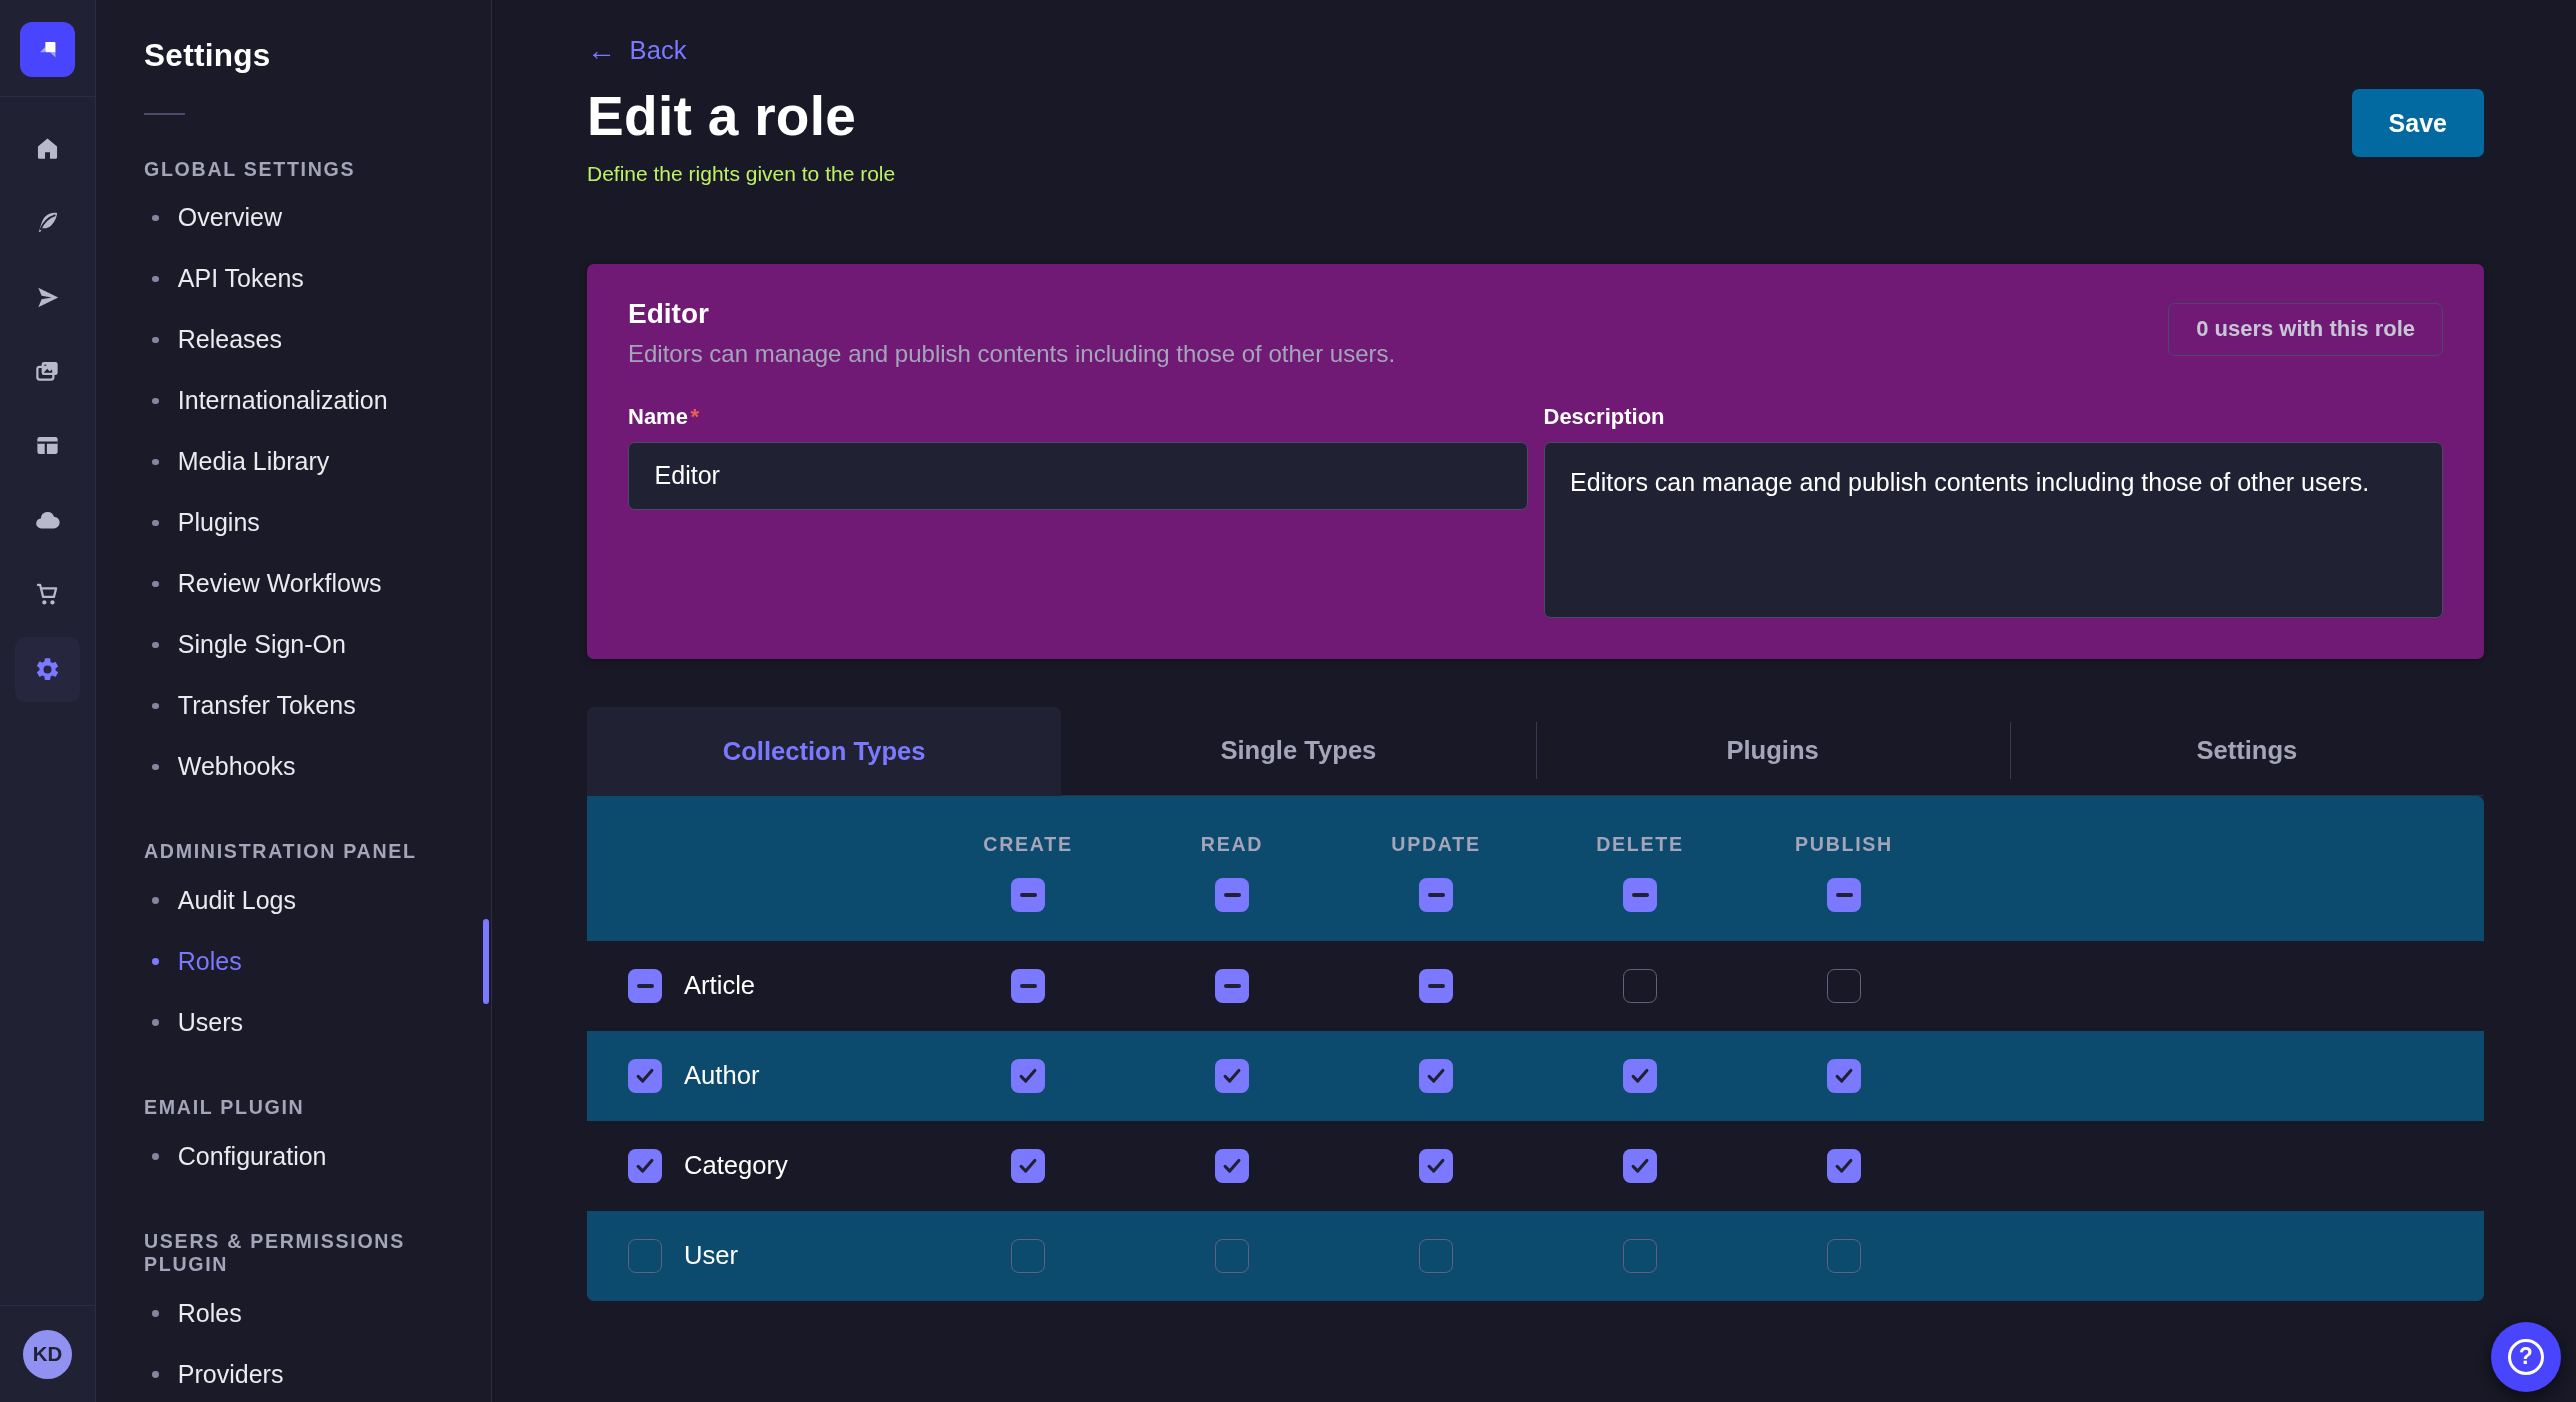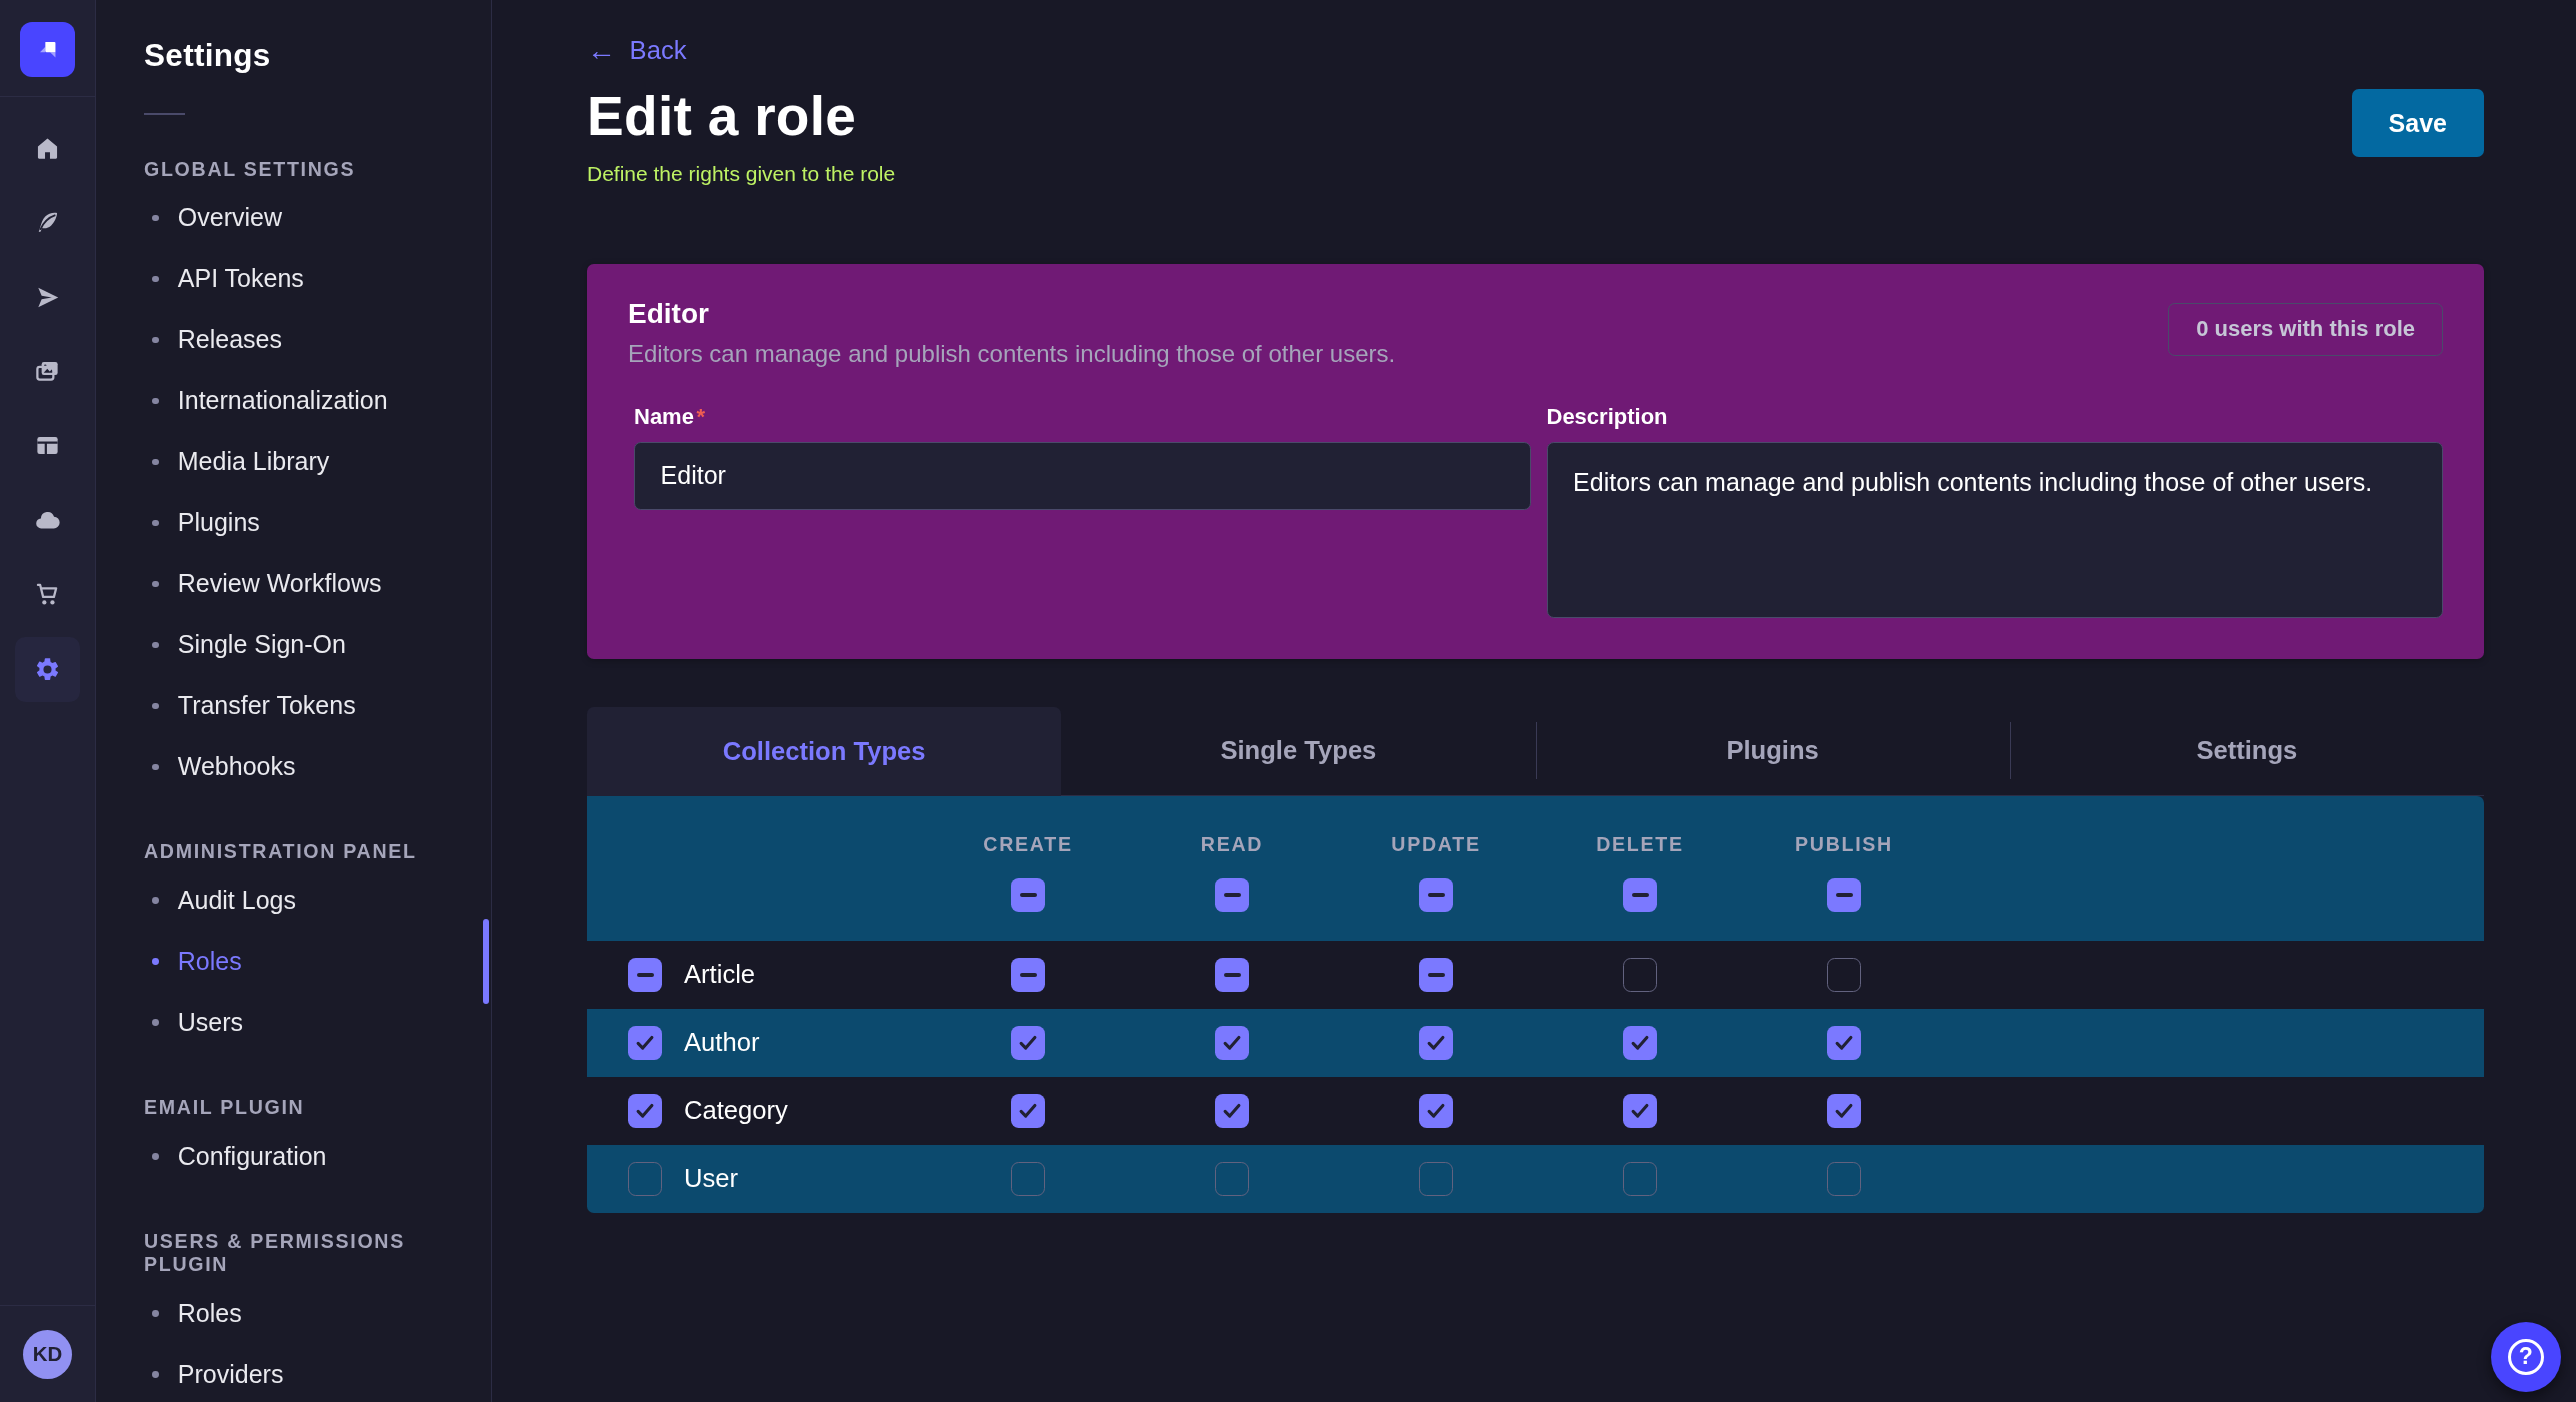--- a/index.html
+++ b/index.html
@@ -94,21 +94,21 @@
     box-shadow:0 1.7px 6.8px rgba(0,0,0,.25);
   }
   .card-head { display:flex; justify-content:space-between; align-items:flex-start; }
   .card-title { font-size:28px; font-weight:700; margin:0 0 10.2px; }
   .card-desc { font-size:24px; color:#a5a5ba; margin:0; }
   .badge-btn {
     background:transparent; border:1.7px solid #4a4a6a; border-radius:6.8px;
     color:#c6c6d6; font-family:inherit; font-size:22px; font-weight:700;
     height:53px; padding:0 27px; margin-top:5.1px; cursor:pointer; white-space:nowrap;
   }
-  .fields { display:flex; gap:16px; margin-top:36px;margin-left:6px; }
+  .fields { display:flex; gap:16px; margin-top:36px; }
   .field { flex:1; display:flex; flex-direction:column; }
   .field-label { font-size:22px; font-weight:700; margin-bottom:12px; }
   .req { color:#ee5e52; margin-left:2.6px; }
   .text-input {
     height:68px; background:#212134; border:1.7px solid #4a4a6a; border-radius:6.8px;
     color:#fff; font-family:inherit; font-size:25px; padding:0 25.6px; width:100%;
   }
   .text-area {
     height:176px; background:#212134; border:1.7px solid #4a4a6a; border-radius:6.8px;
     color:#fff; font-family:inherit; font-size:25px; padding:22px 25.6px;
@@ -129,21 +129,21 @@
   }
   .tab.sep::before {
     content:""; position:absolute; left:0; top:15.3px; bottom:15.3px;
     width:0.9px; background:#3a3a55;
   }
   .panel { background:#0c4a6e; border-radius:0 6.8px 6.8px 6.8px; overflow:hidden; }
   .panel-head, .prow { display:grid; grid-template-columns:339px repeat(5,204px) 1fr; align-items:center; }
   .panel-head { height:145px; }
   .head-cell { display:flex; flex-direction:column; align-items:center; gap:22px; margin-top:8.5px; }
   .col-label { font-size:19.6px; font-weight:700; letter-spacing:1.7px; color:#a5a5ba; }
-  .prow { height:68px; }
+  .prow { height:90px; }
   .prow.dark { background:#181826; }
   .row-label-cell { display:flex; align-items:center; gap:22px; padding-left:41px; }
   .row-name { font-size:25.6px; color:#ffffff; }
   .cb-cell { display:flex; justify-content:center; }
 
   .cb {
     width:34px; height:34px; border-radius:7.7px; flex-shrink:0;
     display:flex; align-items:center; justify-content:center; cursor:pointer;
   }
   .cb.checked, .cb.indeterminate { background:#7b79ff; }

